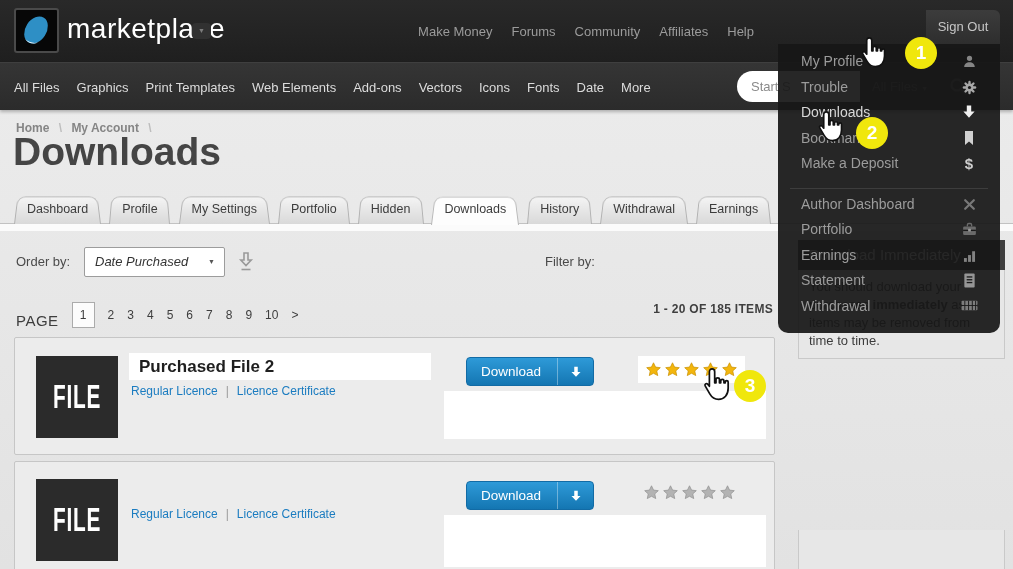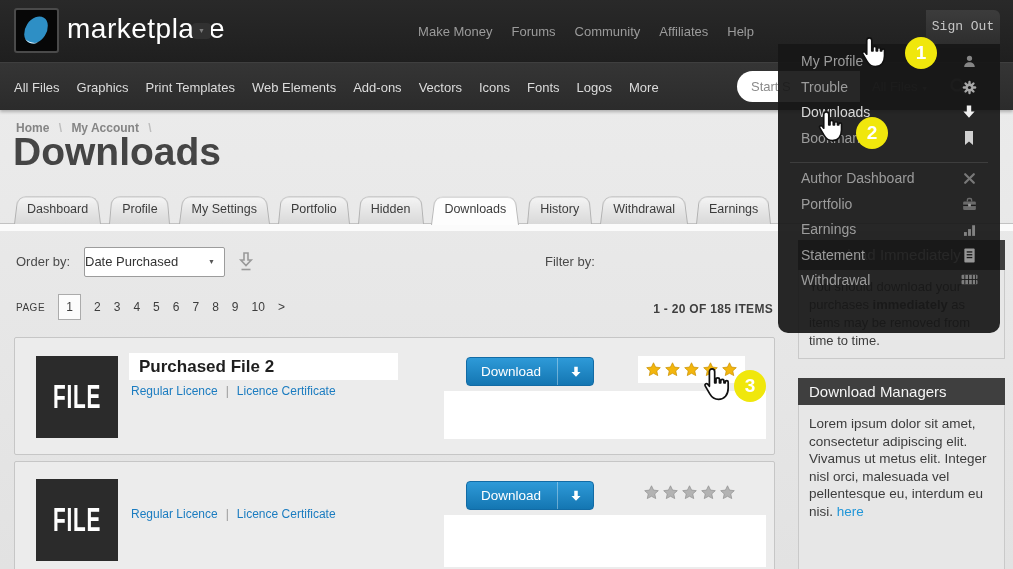--- a/index.html
+++ b/index.html
@@ -16,21 +16,21 @@
   .logo-text { position:absolute; left:67px; top:13px; font-size:28px; color:#fff; letter-spacing:.5px; }
   .logo-caret { position:absolute; left:192px; top:23px; width:19px; height:16px; background:#313131;
                 border-radius:4px; color:#7d7d7d; font-size:7px; text-align:center; line-height:16px; }
   .topnav { position:absolute; right:259px; top:0; height:62px; display:flex; align-items:center; gap:19px; }
   .topnav span { color:#9b9b9b; font-size:13px; white-space:nowrap; cursor:pointer; }
   .user-btn { position:absolute; left:777px; top:10px; width:149px; height:34px;
               background:linear-gradient(#2e9ad8,#1a72b0); border-radius:6px 0 0 0;
               color:#fff; font-size:14px; font-weight:bold; text-align:center; line-height:34px; }
   .signout-btn { position:absolute; left:926px; top:10px; width:74px; height:38px;
                  background:linear-gradient(#3c3c3c,#2c2c2c); border-radius:0 6px 0 0;
-                 color:#c6c6c6; font-size:13px; text-align:center; line-height:34px;font-family:Liberation Mono, monospace; }
+                 color:#c6c6c6; font-size:13px; text-align:center; line-height:34px; }
 
   
   .nav2 { position:absolute; left:0; top:62px; width:1013px; height:48px;
           background:linear-gradient(#353535,#2b2b2b); border-top:1px solid #3f3f3f;
           box-shadow:0 2px 3px rgba(0,0,0,.25); }
   .nav2-links { position:absolute; left:14px; top:0; height:48px; display:flex; align-items:center; gap:17px; }
   .nav2-links span { color:#dcdcdc; font-size:13px; white-space:nowrap; cursor:pointer; }
   .search-pill { position:absolute; left:737px; top:8px; width:123px; height:31px; background:#fff;
                  border-radius:16px 0 0 16px; color:#8a8a8a; font-size:13px; line-height:31px; padding-left:14px; }
   .search-filter { position:absolute; left:872px; top:16px; color:#6b6b6b; font-size:13px; }
@@ -49,40 +49,40 @@
                  transform:perspective(30px) rotateX(5deg); transform-origin:50% 100%; }
   .tab .tab-label { position:relative; display:block; padding:8px 13px 0; font-size:12.5px; color:#3c3c3c; }
   .tab.active { height:31px; }
   .tab.active .tab-bg { background:#fdfdfd; border-color:#b9b9b9; }
   .white-band { position:absolute; left:0; top:223px; width:1013px; height:8px; background:#fbfbfb;
                 border-top:1px solid #c2c2c2; z-index:2; }
 
   
   .tool-label { position:absolute; font-size:13px; color:#4a4a4a; }
   .select { position:absolute; height:30px; background:#fff; border:1px solid #9c9c9c; border-radius:2px;
-            font-size:13px; color:#333; line-height:28px; padding-left:0; cursor:pointer; }
+            font-size:13px; color:#333; line-height:28px; padding-left:10px; cursor:pointer;font-style:italic; }
   .select .caret { position:absolute; right:9px; top:0; font-size:7px; color:#555; line-height:28px; }
 
   
   .pag { position:absolute; left:16px; top:300px; display:flex; align-items:center; gap:13px;
          font-size:12px; color:#3d3d3d; }
-  .pag .pg-label { letter-spacing:.5px; font-size:10px; }
+  .pag .pg-label { letter-spacing:.5px; font-size:15px;margin-top:12px; }
   .pag .current { width:23px; height:26px; background:#fcfcfc; border:1px solid #ababab;
                   text-align:center; line-height:24px; margin:-6px 0; }
   .pag span { cursor:pointer; }
   .pag-summary { position:absolute; right:240px; top:302px; font-size:12px; font-weight:bold;
                  color:#3f3f3f; letter-spacing:.3px; }
 
   
   .item { position:absolute; left:14px; width:761px; height:118px; background:#ececec;
           border:1px solid #c6c6c6; border-radius:2px; }
   .thumb { position:absolute; left:21px; width:82px; height:82px; background:#2b2b2b;
            display:flex; align-items:center; justify-content:center; }
   .thumb span { color:#fff; font-weight:bold; font-size:26px; transform:scale(.8,1.25); letter-spacing:1px; }
-  .titlebar { position:absolute; left:114px; width:269px; height:27px; background:#fff;
+  .titlebar { position:absolute; left:114px; width:302px; height:27px; background:#fff;
               font-size:17px; font-weight:bold; color:#1f1f1f; line-height:27px; padding-left:10px; }
   .item-links { position:absolute; left:116px; font-size:12px; color:#9a9a9a; }
   .item-links a { color:#1b7cc0; text-decoration:none; cursor:pointer; }
   .item-links .lsep { margin:0 8px; }
   .dl-btn { position:absolute; left:451px; width:128px; height:29px; border:1px solid #126ba5;
             border-radius:4px; background:linear-gradient(#2e9ad8,#1476b2); display:flex; cursor:pointer; }
   .dl-btn .dl-label { flex:1; color:#fff; font-size:13.5px; line-height:27px; padding-left:14px; }
   .dl-btn .dl-arrow { width:36px; border-left:1px solid rgba(255,255,255,.35);
                       display:flex; align-items:center; justify-content:center; }
   .stars-box { position:absolute; display:flex; gap:2px; align-items:center; }
@@ -141,21 +141,21 @@
   <div class="nav2">
     <div class="nav2-links">
       <span>All Files</span>
       <span>Graphics</span>
       <span>Print Templates</span>
       <span>Web Elements</span>
       <span>Add-ons</span>
       <span>Vectors</span>
       <span>Icons</span>
       <span>Fonts</span>
-      <span>Logos</span>
+      <span>Date</span>
       <span>More</span>
     </div>
     <div class="search-pill">Start S</div>
     <div class="search-filter"><span>All Files</span> <span style="font-size:7px;">▼</span></div>
     <div class="search-mag">
       <svg width="22" height="22" viewBox="0 0 22 22" fill="none" stroke="#606060" stroke-width="2.4">
         <circle cx="9" cy="9" r="5.5"></circle>
           <path d="M13.5 13.5 L18.5 18.5"></path>
       </svg>
     </div>
@@ -305,24 +305,20 @@
           <path d="M12 2.5l2.9 6.1 6.7.8-5 4.6 1.4 6.6-6-3.3-6 3.3 1.4-6.6-5-4.6 6.7-.8z"></path>
         </svg>
     </div>
     <div class="white-box" style="left:429px; top:53px; width:322px; height:52px;"></div>
   </div>
 
   <div class="side-box" style="top:240px;">
     <div class="side-head" style="line-height:30px; height:30px;">Download Immediately</div>
     <div class="side-body"><span>You should download your purchases </span><b>immediately</b><span> as items may be removed from time to time.</span></div>
   </div>
-  <div class="side-box" style="top:378px;">
-    <div class="side-head" style="line-height:27px; height:27px;">Download Managers</div>
-    <div class="side-body" style="font-size:13.5px; line-height:17.5px; padding:10px;"><span>Lorem ipsum dolor sit amet, consectetur adipiscing elit. Vivamus ut metus elit. Integer nisl orci, malesuada vel pellentesque eu, interdum eu nisi. </span><a>here</a></div>
-  </div>
   <div class="side-box" style="top:530px;">
     <div class="side-body" style="height:42px;"></div>
   </div>
 
   <div class="user-menu">
     <div class="menu-item">
       <span class="mi-label">My Profile</span>
       <span class="mi-icon">
         <svg width="17" height="17" viewBox="0 0 20 20" fill="#858585">
             <path d="M10 3.2a3.1 3.1 0 110 6.2 3.1 3.1 0 010-6.2zM3.8 16.5c0-3.4 2.8-5.6 6.2-5.6s6.2 2.2 6.2 5.6z"></path>
@@ -353,20 +349,28 @@
       </span>
     </div>
     <div class="menu-item">
       <span class="mi-label">Bookmarks</span>
       <span class="mi-icon">
         <svg width="14" height="16" viewBox="0 0 14 16">
             <path d="M3 1 h8 v14 l-4-3.6 L3 15 Z" fill="#d0d0d0"></path>
           </svg>
       </span>
     </div>
+    <div class="menu-item">
+      <span class="mi-label">Make a Deposit</span>
+      <span class="mi-icon">
+        <svg width="16" height="17" viewBox="0 0 16 17">
+            <text x="8" y="14" text-anchor="middle" font-size="15" font-weight="bold" fill="#d0d0d0" font-family="Liberation Sans, sans-serif">$</text>
+          </svg>
+      </span>
+    </div>
     <div class="menu-sep"></div>
     <div class="menu-item">
       <span class="mi-label">Author Dashboard</span>
       <span class="mi-icon">
         <svg width="17" height="17" viewBox="0 0 20 20" fill="#787878">
             <rect x="8.7" y="1.5" width="2.6" height="17" rx="1.3" transform="rotate(45 10 10)"></rect>
             <rect x="8.7" y="1.5" width="2.6" height="17" rx="1.3" transform="rotate(-45 10 10)"></rect>
           </svg>
       </span>
     </div>

